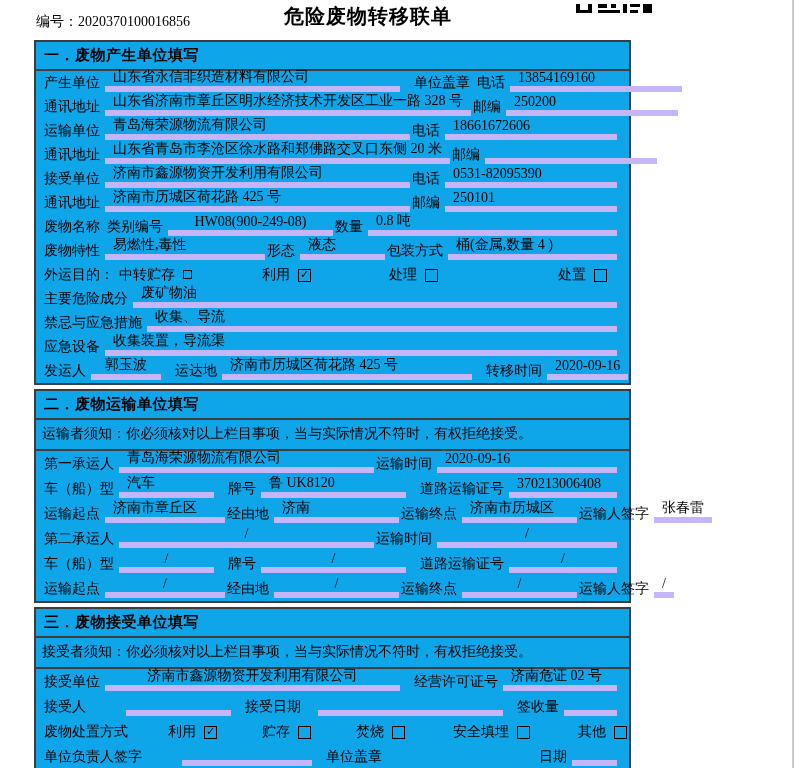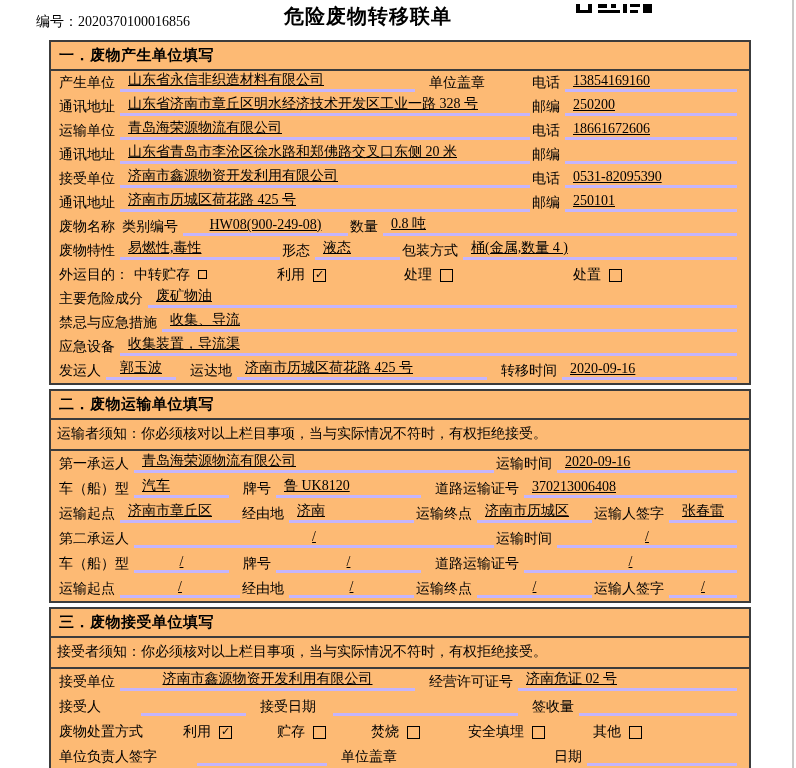--- a/index.html
+++ b/index.html
@@ -9,28 +9,28 @@
     font-family:"Liberation Serif","DejaVu Serif",serif;
     position:relative; overflow:hidden;
   }
   .page-edge { position:absolute; right:2px; top:0; bottom:0; width:2px; background:#c9c9c9; }
 
   .topbar { position:relative; height:40px; }
   .serial { position:absolute; left:36px; top:13px; font-size:14px; white-space:nowrap; }
   .doc-title { position:absolute; left:0; right:60px; top:3px; text-align:center; font-size:20px; font-weight:bold; letter-spacing:1px; }
   .qr { position:absolute; left:576px; top:0; }
 
-  .box { margin-left:49px; width:702px; border:2px solid #3c3c3c; background:#fdba74; margin-bottom:4px; }
+  .box { margin-left:34px; width:597px; border:2px solid #3c3c3c; background:#0ea5e9; margin-bottom:4px; }
   .box-header { font-weight:bold; font-size:15px; padding:4px 8px 4px 8px; border-bottom:2px solid #3c3c3c; letter-spacing:.5px; }
   .notice-row { font-size:14px; padding:5px 4px 6px 6px; border-bottom:2px solid #3c3c3c; }
 
   .row { display:flex; align-items:flex-end; height:24px; padding:0 12px 3px 6px; font-size:14px; white-space:nowrap; }
   .row25 { height:25px; }
   .lbl { padding:0 5px 0 2px; flex:0 0 auto; }
-  .val { border-bottom:3px solid #c4b5fd; padding:0 8px; flex:0 0 auto; min-height:17px;text-decoration:underline; }
+  .val { border-bottom:6px solid #c4b5fd; padding:0 8px; flex:0 0 auto; min-height:17px; }
   .fill { flex:1 1 auto; }
   .ctr { text-align:center; }
   .w295{width:295px} .w172{width:172px} .w180{width:180px} .w195{width:195px}
   .w165{width:165px} .w160{width:160px} .w85{width:85px} .w95{width:95px}
   .w145{width:145px} .w120{width:120px} .w125{width:125px} .w115{width:115px}
   .w70{width:70px} .w250{width:250px} .w105{width:105px} .w185{width:185px}
   .w130{width:130px}
 
   .opt { display:flex; align-items:center; flex:0 0 auto; }
   .cb {

